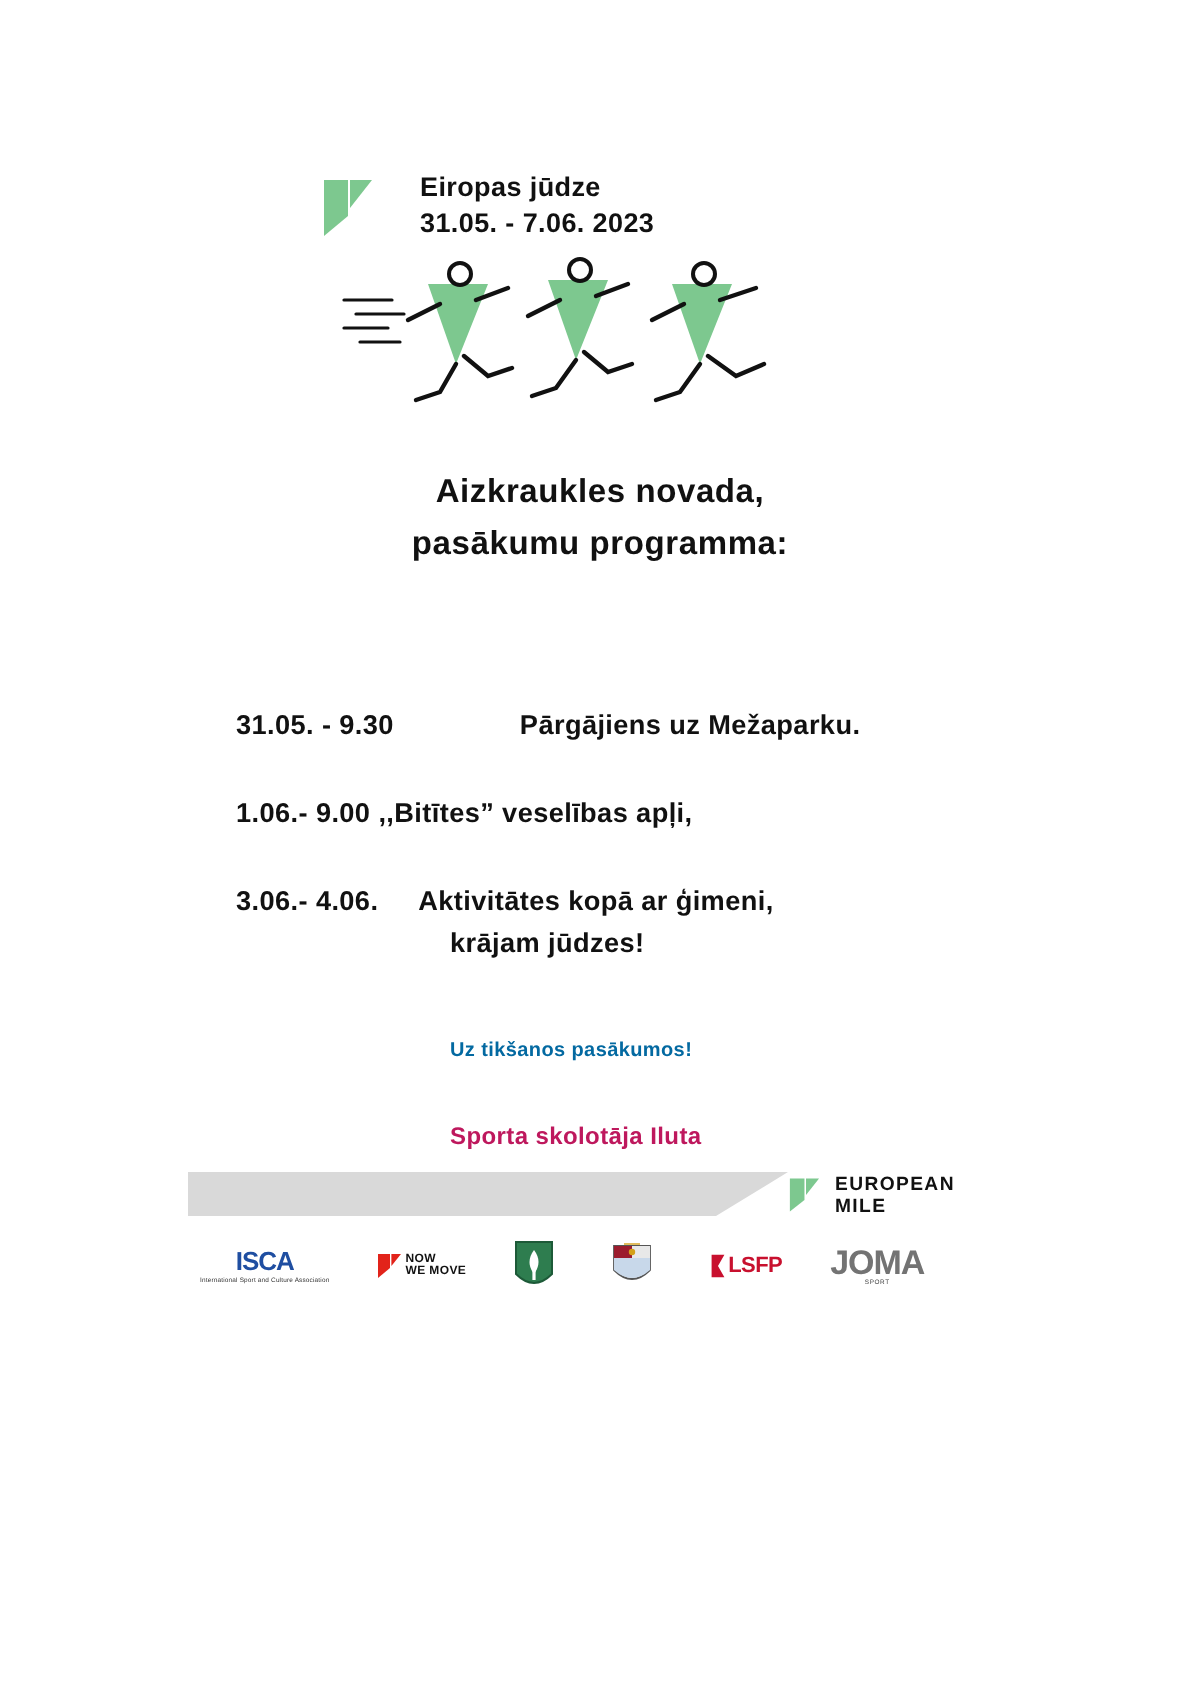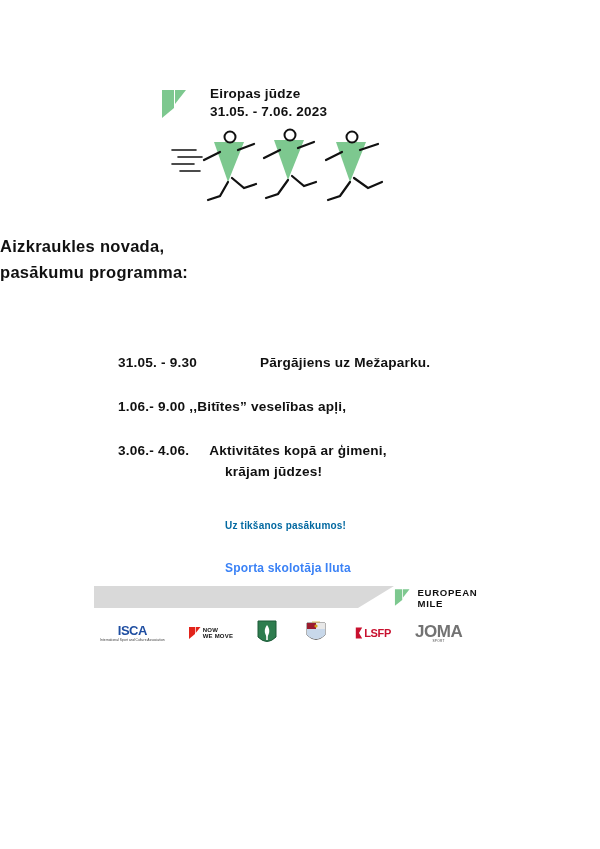--- a/index.html
+++ b/index.html
@@ -74,20 +74,21 @@
     width: 260px;
     height: 80px;
   }
 
   
   .titles {
     position: absolute;
     left: 0;
     top: 233px;
     width: 600px;
+    text-align: center;
   }
   .titles div {
     font-size: 16.5px;
     font-weight: bold;
     color: #111;
     line-height: 26px;
     letter-spacing: 0.3px;
   }
 
   
@@ -129,21 +130,21 @@
     font-weight: bold;
     color: #0369a1;
     letter-spacing: 0.2px;
   }
   .signature {
     position: absolute;
     left: 225px;
     top: 561px;
     font-size: 12px;
     font-weight: bold;
-    color: #3b82f6;
+    color: #be185d;
     letter-spacing: 0.2px;
   }
 
   
   .band {
     position: absolute;
     left: 94px;
     top: 586px;
     width: 410px;
     height: 22px;

